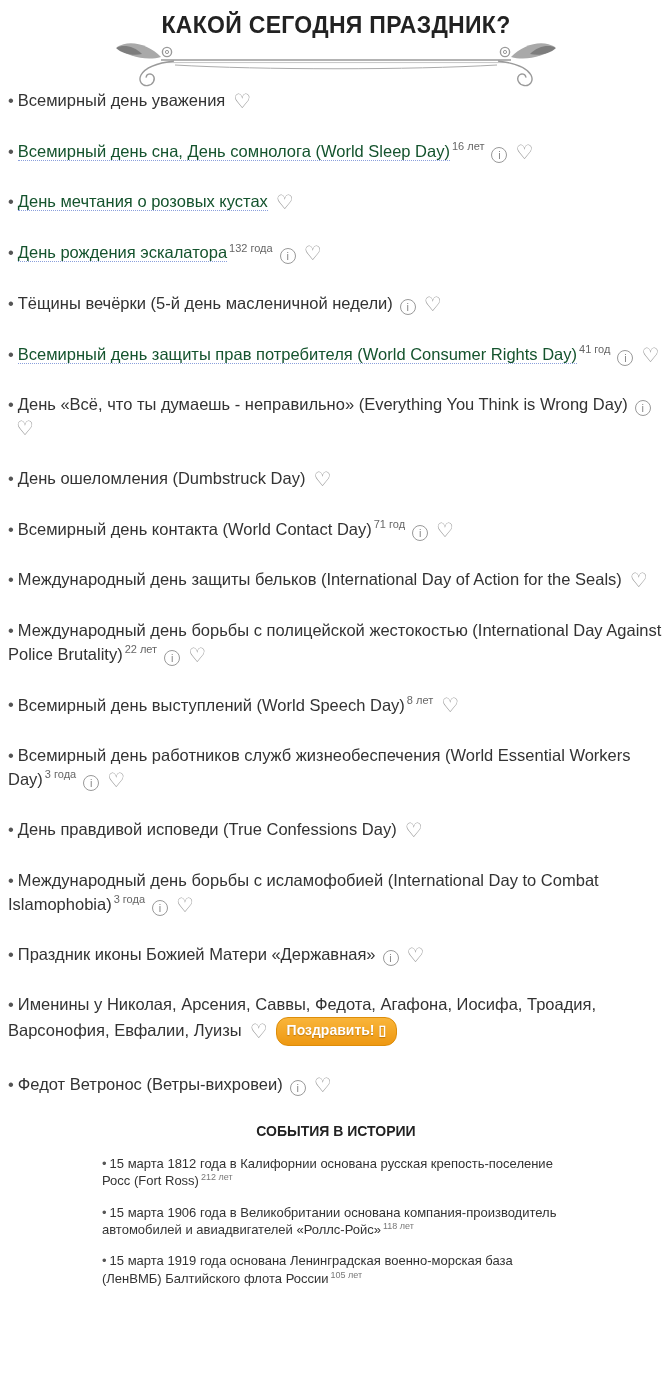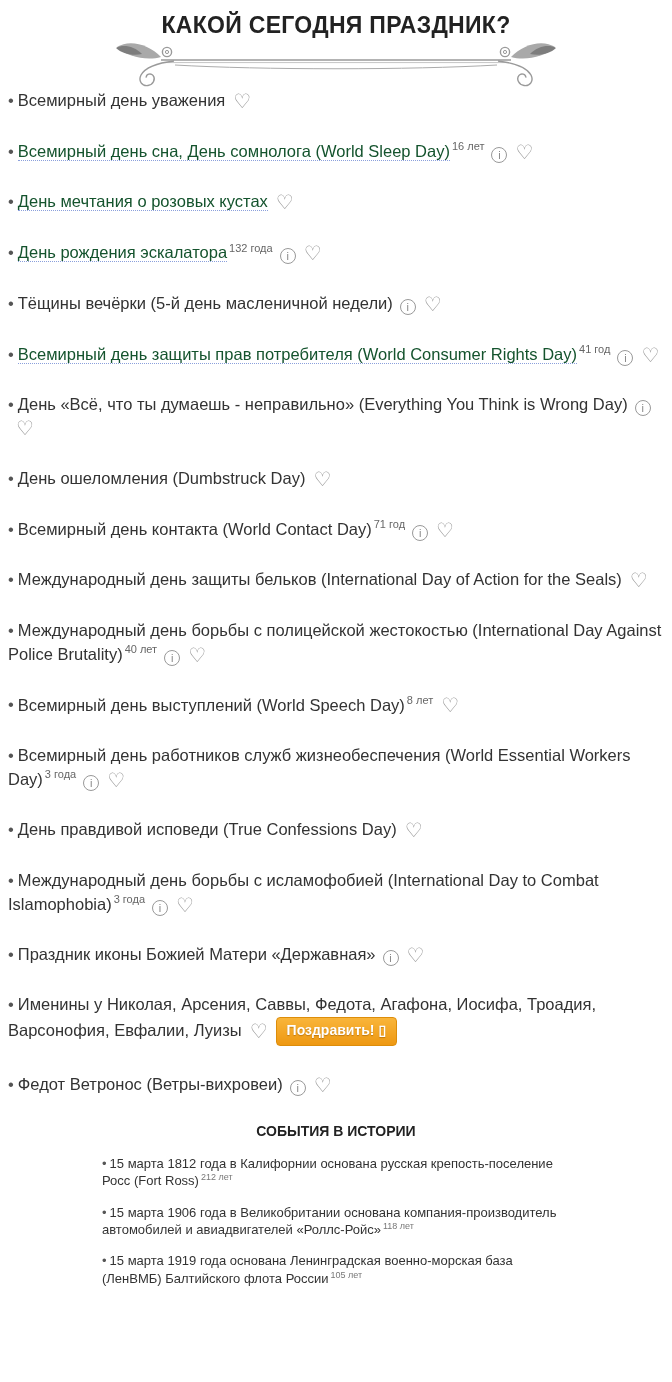--- a/index.html
+++ b/index.html
@@ -32,21 +32,21 @@
     font-size: 11px; color: #888; vertical-align: -2px; margin-left: 7px;
     cursor: pointer; user-select: none;
   }
   .heart-icon {
     color: #999; font-size: 20px; margin-left: 8px; vertical-align: -2px;
     cursor: pointer; line-height: 1;
   }
   .congrats-btn {
     display: inline-block; margin-left: 8px; padding: 3px 10px 4px;
     background: linear-gradient(#f9b53a, #ee9812);
-    border: 1px solid #dd8d0a; border-radius: 4px;
+    border: 1px solid #dd8d0a; border-radius: 12px;
     color: #fff; font-weight: bold; font-size: 14px;
     text-shadow: 0 1px 1px rgba(150,85,0,.55); cursor: pointer;
     vertical-align: 1px;
   }
 
   .events { width: 468px; margin: 16px auto 30px; }
   .events-title { text-align: center; font-size: 14px; font-weight: bold; color: #222; margin: 0 0 16px; }
   ul.events-list { list-style: none; margin: 0; padding: 0; }
   li.event { font-size: 13px; line-height: 1.32; margin-bottom: 14px; color: #333; }
   li.event .bullet { margin-right: 3px; }
@@ -82,21 +82,21 @@
       <li class="holiday"><span class="bullet">•</span><span class="holiday-text">Всемирный день уважения</span><span class="heart-icon">♡</span></li>
       <li class="holiday"><span class="bullet">•</span><a class="holiday-link" href="#">Всемирный день сна, День сомнолога (World Sleep Day)</a><sup class="age">16 лет</sup><span class="info-icon">i</span><span class="heart-icon">♡</span></li>
       <li class="holiday"><span class="bullet">•</span><a class="holiday-link" href="#">День мечтания о розовых кустах</a><span class="heart-icon">♡</span></li>
       <li class="holiday"><span class="bullet">•</span><a class="holiday-link" href="#">День рождения эскалатора</a><sup class="age">132 года</sup><span class="info-icon">i</span><span class="heart-icon">♡</span></li>
       <li class="holiday"><span class="bullet">•</span><span class="holiday-text">Тёщины вечёрки (5-й день масленичной недели)</span><span class="info-icon">i</span><span class="heart-icon">♡</span></li>
       <li class="holiday"><span class="bullet">•</span><a class="holiday-link" href="#">Всемирный день защиты прав потребителя (World Consumer Rights Day)</a><sup class="age">41 год</sup><span class="info-icon">i</span><span class="heart-icon">♡</span></li>
       <li class="holiday"><span class="bullet">•</span><span class="holiday-text">День «Всё, что ты думаешь - неправильно» (Everything You Think is Wrong Day)</span><span class="info-icon">i</span><span class="heart-icon">♡</span></li>
       <li class="holiday"><span class="bullet">•</span><span class="holiday-text">День ошеломления (Dumbstruck Day)</span><span class="heart-icon">♡</span></li>
       <li class="holiday"><span class="bullet">•</span><span class="holiday-text">Всемирный день контакта (World Contact Day)</span><sup class="age">71 год</sup><span class="info-icon">i</span><span class="heart-icon">♡</span></li>
       <li class="holiday"><span class="bullet">•</span><span class="holiday-text">Международный день защиты бельков (International Day of Action for the Seals)</span><span class="heart-icon">♡</span></li>
-      <li class="holiday"><span class="bullet">•</span><span class="holiday-text">Международный день борьбы с полицейской жестокостью (International Day Against Police Brutality)</span><sup class="age">40 лет</sup><span class="info-icon">i</span><span class="heart-icon">♡</span></li>
+      <li class="holiday"><span class="bullet">•</span><span class="holiday-text">Международный день борьбы с полицейской жестокостью (International Day Against Police Brutality)</span><sup class="age">22 лет</sup><span class="info-icon">i</span><span class="heart-icon">♡</span></li>
       <li class="holiday"><span class="bullet">•</span><span class="holiday-text">Всемирный день выступлений (World Speech Day)</span><sup class="age">8 лет</sup><span class="heart-icon">♡</span></li>
       <li class="holiday"><span class="bullet">•</span><span class="holiday-text">Всемирный день работников служб жизнеобеспечения (World Essential Workers Day)</span><sup class="age">3 года</sup><span class="info-icon">i</span><span class="heart-icon">♡</span></li>
       <li class="holiday"><span class="bullet">•</span><span class="holiday-text">День правдивой исповеди (True Confessions Day)</span><span class="heart-icon">♡</span></li>
       <li class="holiday"><span class="bullet">•</span><span class="holiday-text">Международный день борьбы с исламофобией (International Day to Combat Islamophobia)</span><sup class="age">3 года</sup><span class="info-icon">i</span><span class="heart-icon">♡</span></li>
       <li class="holiday"><span class="bullet">•</span><span class="holiday-text">Праздник иконы Божией Матери «Державная»</span><span class="info-icon">i</span><span class="heart-icon">♡</span></li>
       <li class="holiday"><span class="bullet">•</span><span class="holiday-text">Именины у Николая, Арсения, Саввы, Федота, Агафона, Иосифа, Троадия, Варсонофия, Евфалии, Луизы</span><span class="heart-icon">♡</span><span class="congrats-btn">Поздравить! ▯</span></li>
       <li class="holiday"><span class="bullet">•</span><span class="holiday-text">Федот Ветронос (Ветры-вихровеи)</span><span class="info-icon">i</span><span class="heart-icon">♡</span></li>
     </ul>
 
   <div class="events">

